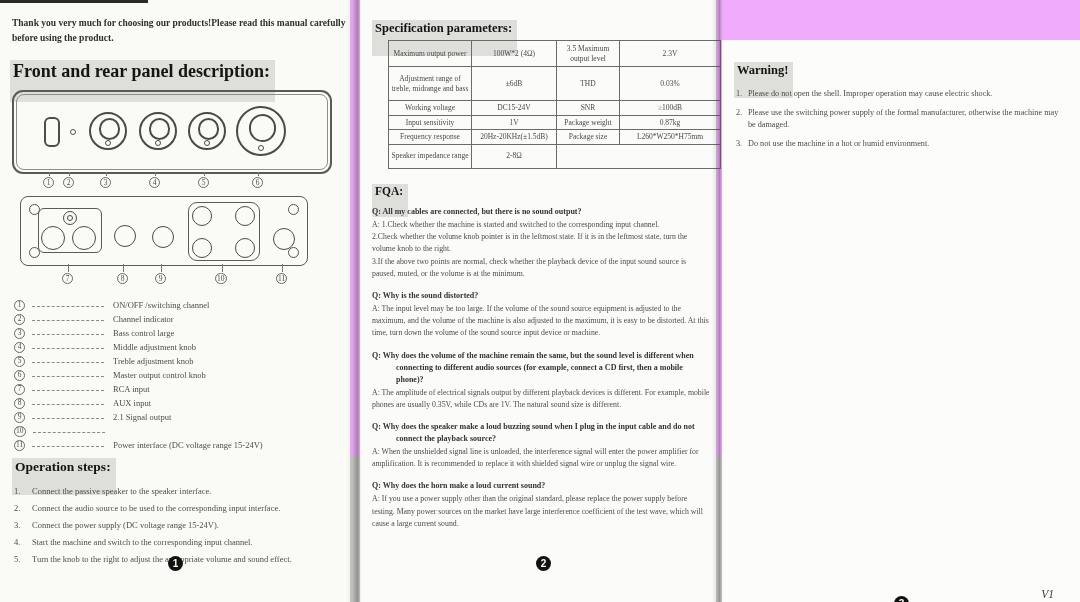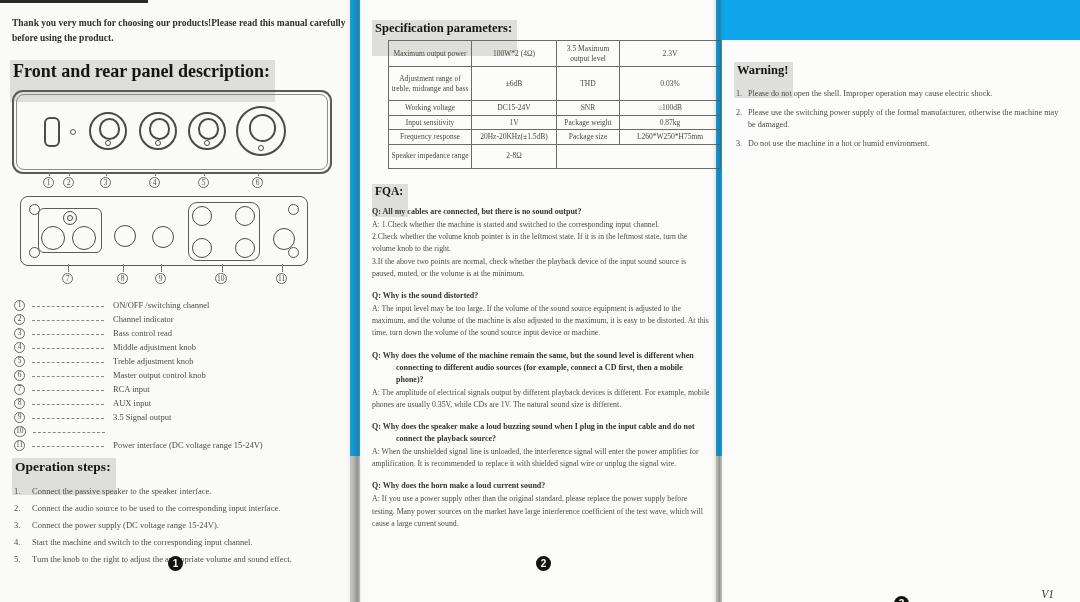--- a/index.html
+++ b/index.html
@@ -1,17 +1,17 @@
 <!DOCTYPE html>
 <html><head>
 <meta charset="utf-8">
 <style>
   html,body{margin:0;padding:0;}
   body{width:1080px;height:602px;background:#c9c9c5;font-family:"Liberation Serif","DejaVu Serif",serif;overflow:hidden;}
-  .stage{position:relative;width:1080px;height:456px;background:#0ea5e9;}
+  .stage{position:relative;width:1080px;height:456px;background:#f0abfc;}
   .page{position:absolute;top:0;height:602px;}
   .page1{left:0;width:350px;background:#fafaf7;}
   .page2{left:360px;width:356px;background:#fbfbf9;}
   .page3{left:722px;width:358px;background:#fcfcfa;margin-top:40px;}
   .fold{position:absolute;top:0;height:602px;}
   .fold1{left:346px;width:16px;background:linear-gradient(90deg,rgba(0,0,0,0) 0%,rgba(0,0,0,0.06) 40%,rgba(80,80,76,0.45) 72%,rgba(0,0,0,0.05) 88%,rgba(0,0,0,0) 100%);}
   .fold2{left:712px;width:12px;background:linear-gradient(90deg,rgba(0,0,0,0) 0%,rgba(0,0,0,0.12) 45%,rgba(70,70,66,0.4) 62%,rgba(0,0,0,0.04) 82%,rgba(0,0,0,0) 100%);}
   .scan-sliver{position:absolute;left:0;top:0;width:148px;height:3px;background:#2a2a28;}
 
   .intro{position:absolute;left:12px;top:16px;width:334px;font-size:9.5px;font-weight:bold;line-height:15px;color:#2f2f2d;white-space:pre-line;}
@@ -159,21 +159,21 @@
           <span class="legend-label">ON/OFF /switching channel</span>
         </div>
       <div class="legend-item">
           <span class="cnum">2</span>
           <span class="leader"></span>
           <span class="legend-label">Channel indicator</span>
         </div>
       <div class="legend-item">
           <span class="cnum">3</span>
           <span class="leader"></span>
-          <span class="legend-label">Bass control read</span>
+          <span class="legend-label">Bass control large</span>
         </div>
       <div class="legend-item">
           <span class="cnum">4</span>
           <span class="leader"></span>
           <span class="legend-label">Middle adjustment knob</span>
         </div>
       <div class="legend-item">
           <span class="cnum">5</span>
           <span class="leader"></span>
           <span class="legend-label">Treble adjustment knob</span>
@@ -189,21 +189,21 @@
           <span class="legend-label">RCA input</span>
         </div>
       <div class="legend-item">
           <span class="cnum">8</span>
           <span class="leader"></span>
           <span class="legend-label">AUX input</span>
         </div>
       <div class="legend-item">
           <span class="cnum">9</span>
           <span class="leader"></span>
-          <span class="legend-label">3.5 Signal output</span>
+          <span class="legend-label">2.1 Signal output</span>
         </div>
       <div class="legend-item">
           <span class="cnum">10</span>
           <span class="leader"></span>
         </div>
       <div class="legend-item">
           <span class="cnum">11</span>
           <span class="leader"></span>
           <span class="legend-label">Power interface (DC voltage range 15-24V)</span>
         </div>

